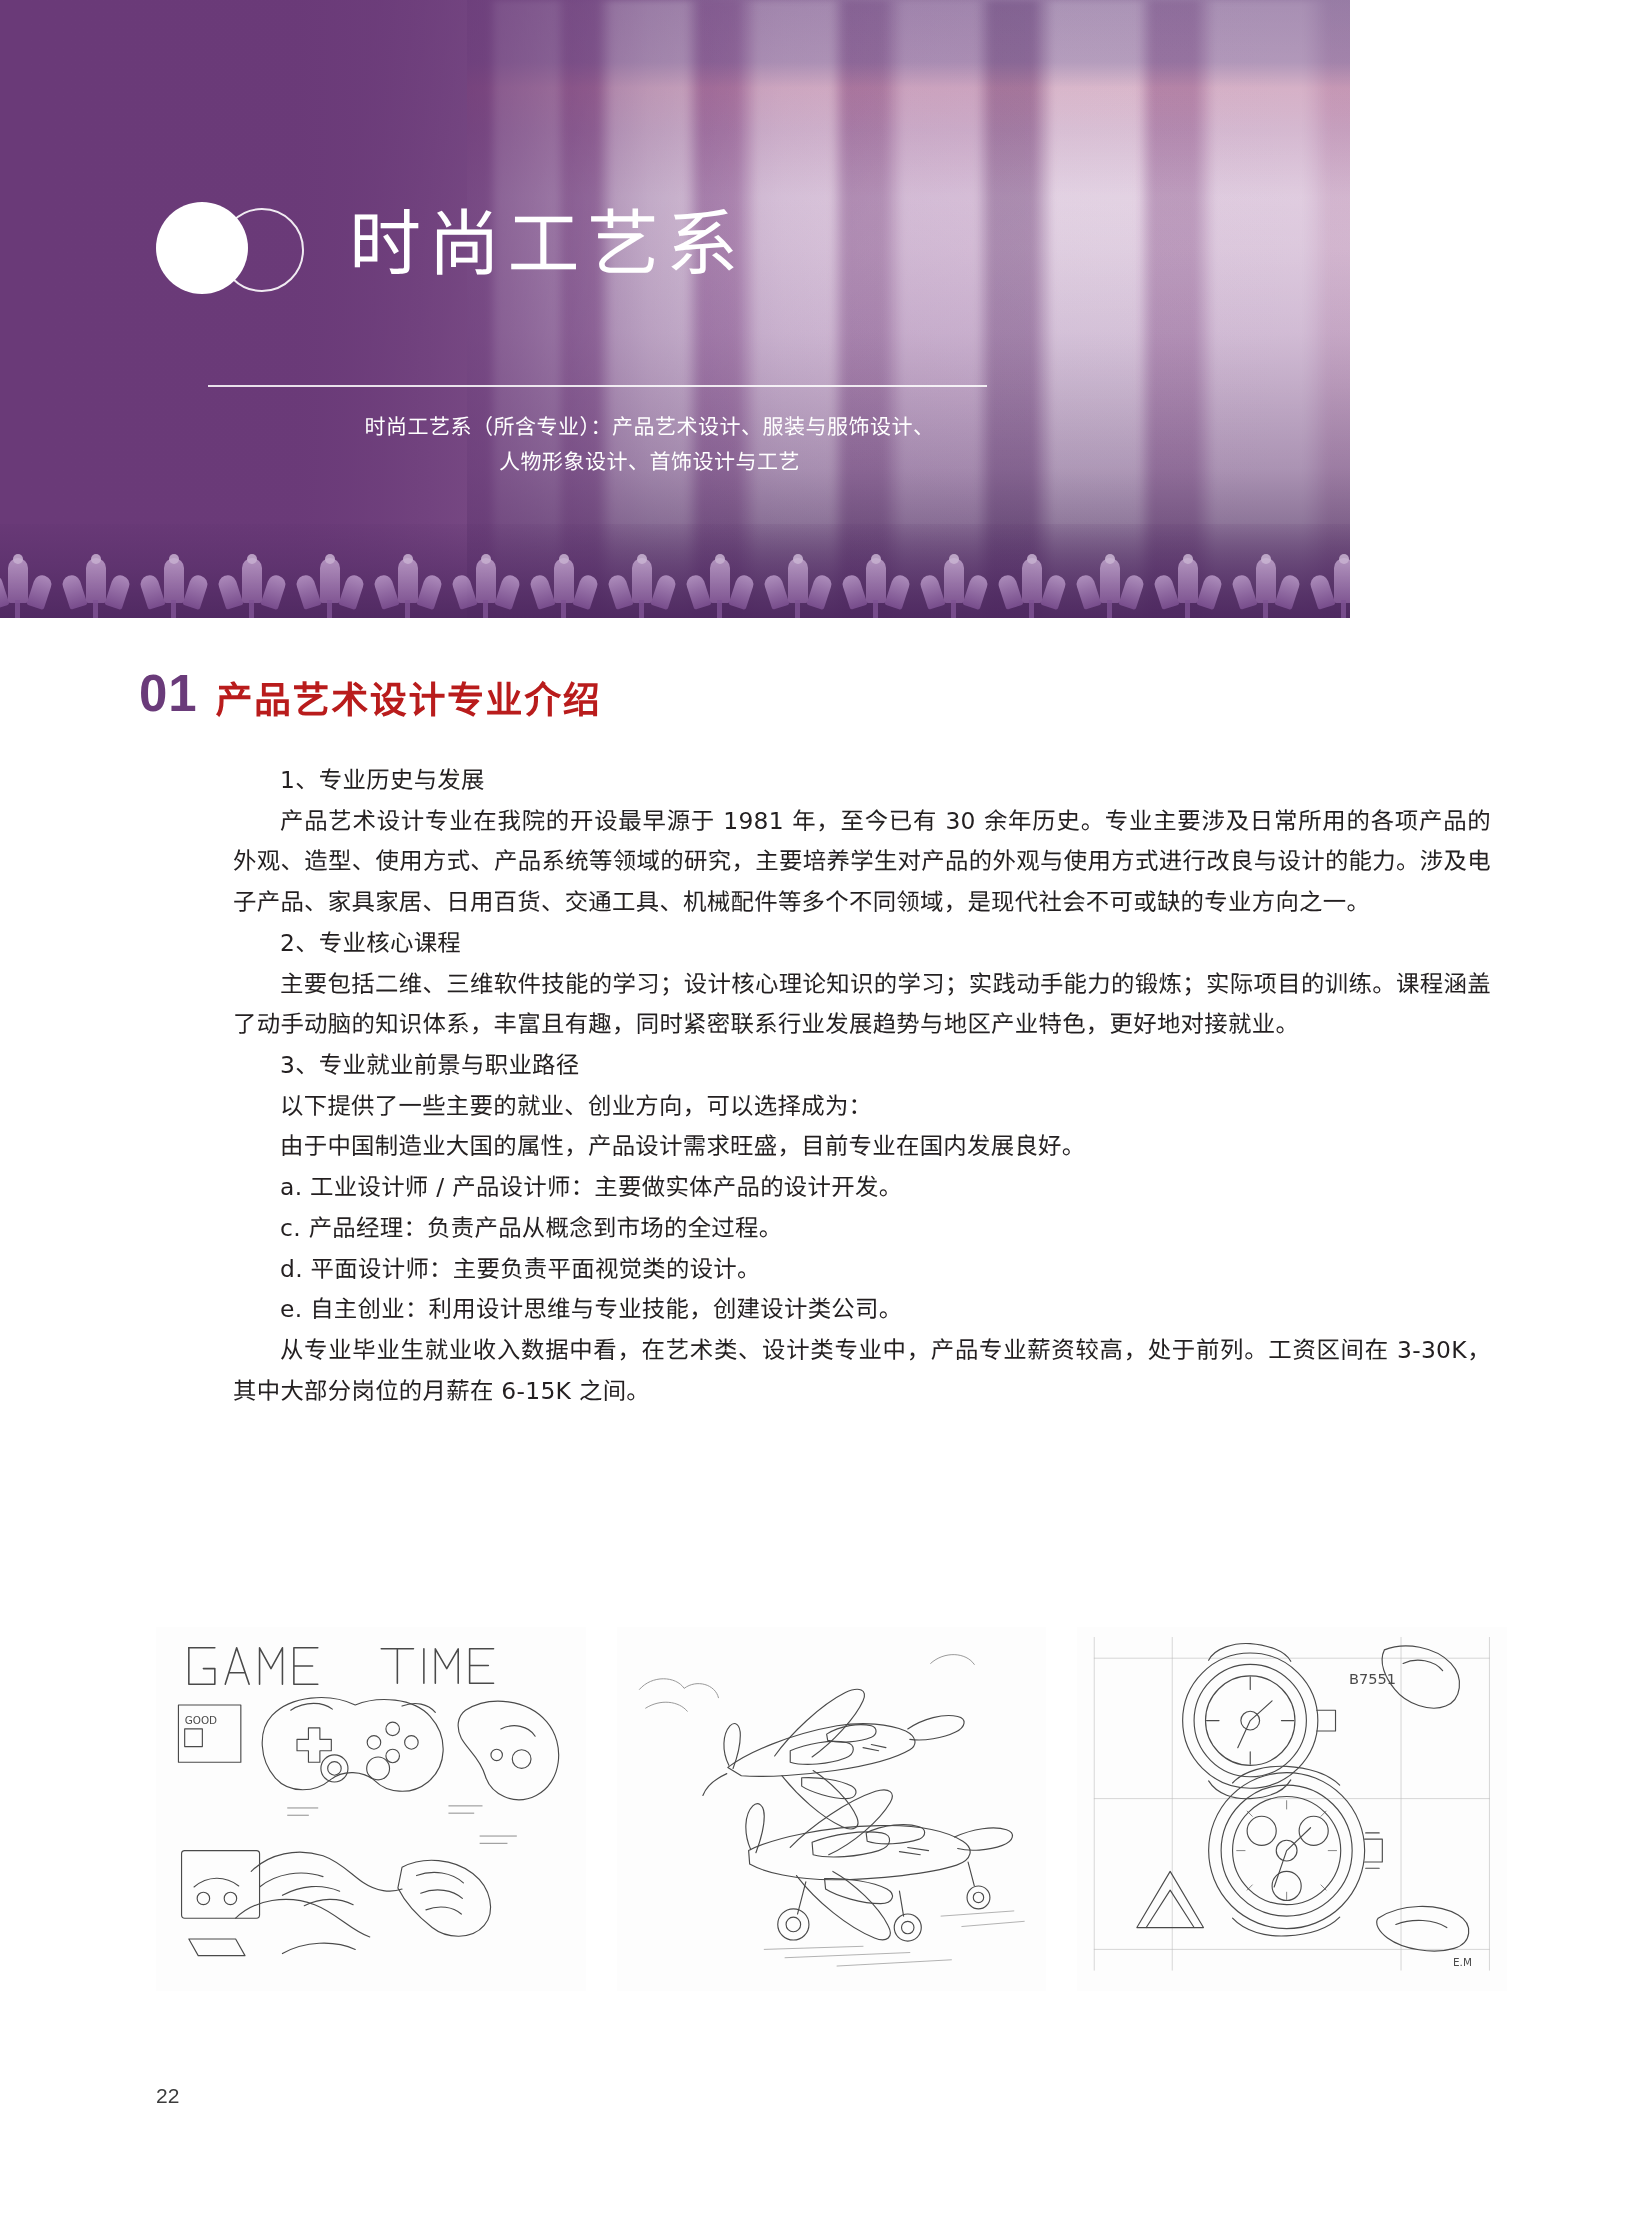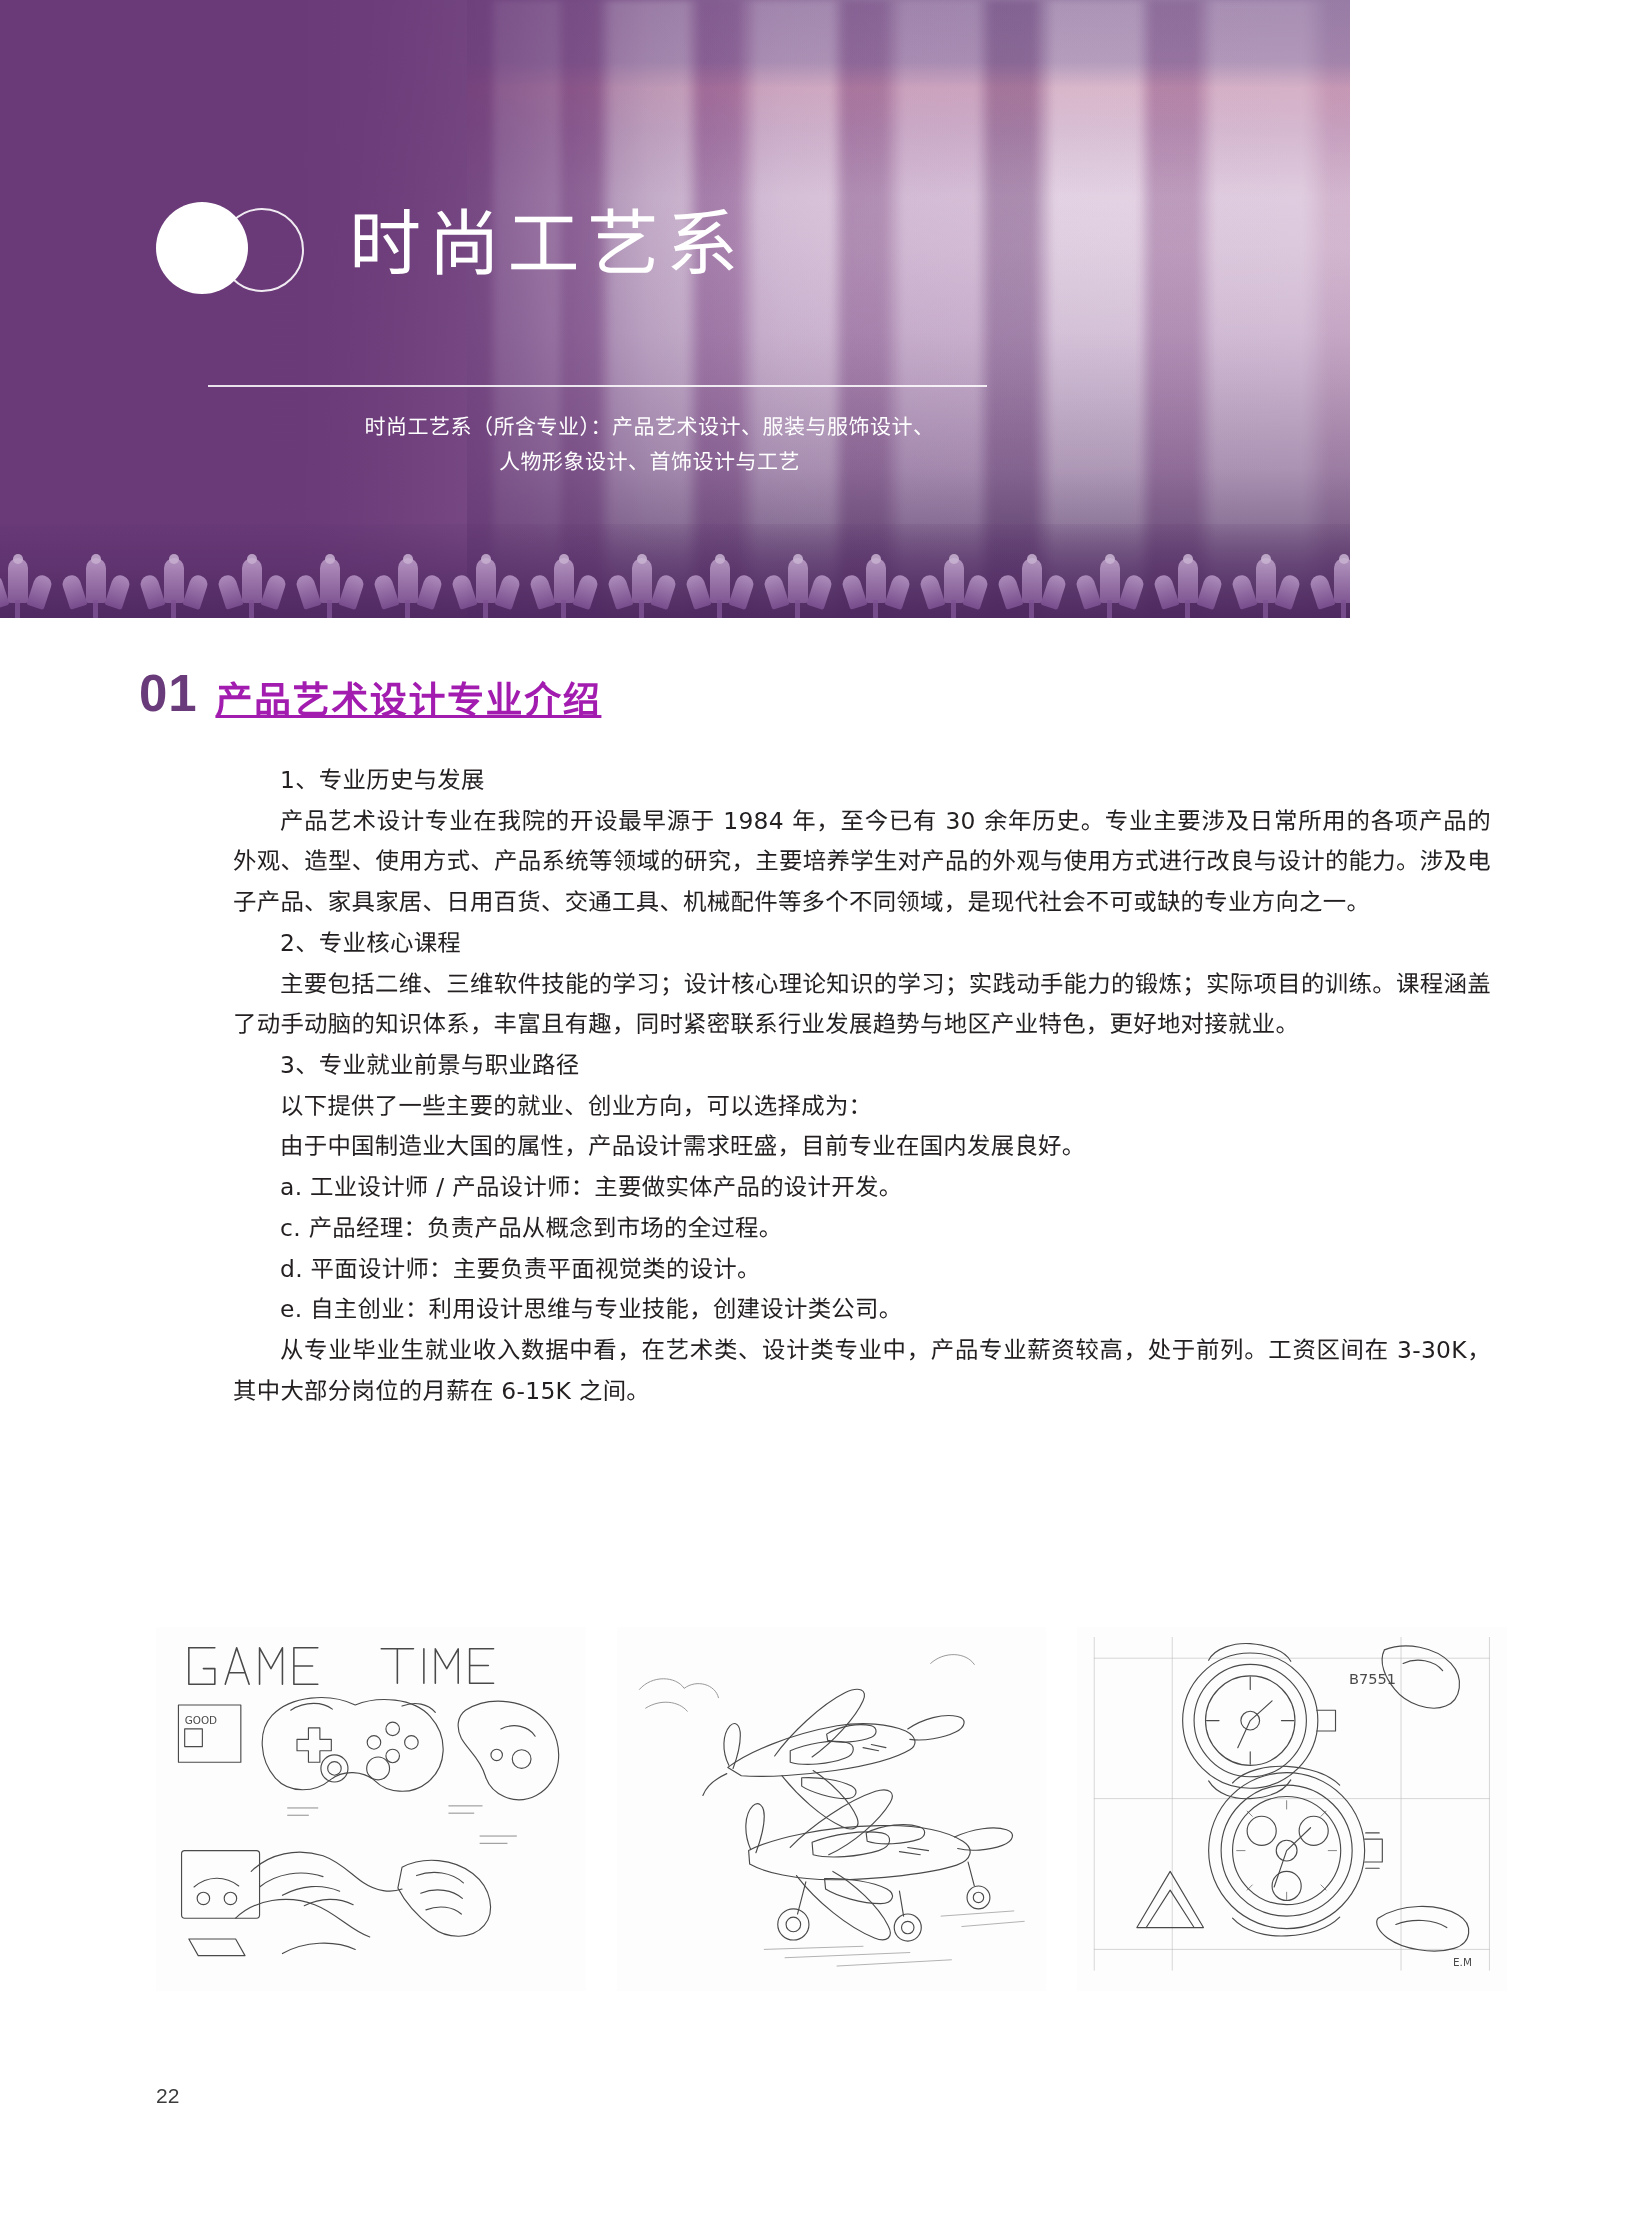--- a/index.html
+++ b/index.html
@@ -204,25 +204,24 @@
     font-size: 51px;
     font-weight: 700;
     color: #6a3b7a;
     letter-spacing: 1px;
     line-height: 1;
     font-family: "Liberation Sans", sans-serif;
   }
   .section-title {
     font-size: 37px;
     font-weight: 700;
-    color: #a21caf;
+    color: #b91c1c;
     letter-spacing: 1.6px;
     line-height: 1;
     font-family: "DejaVu Sans", "Liberation Sans", sans-serif;
-    text-decoration: underline;
   }
 
   
   .body-block {
     position: absolute;
     left: 233px;
     top: 760px;
     width: 1258px;
     font-size: 23.4px;
     line-height: 1.74;
@@ -446,21 +445,21 @@
   </div>
 </div>
 
 <div class="section-head">
   <span class="section-num">01</span>
   <span class="section-title">产品艺术设计专业介绍</span>
 </div>
 
 <div class="body-block">
   <p class="indent">1、专业历史与发展</p>
-  <p class="indent">产品艺术设计专业在我院的开设最早源于 1984 年，至今已有 30 余年历史。专业主要涉及日常所用的各项产品的外观、造型、使用方式、产品系统等领域的研究，主要培养学生对产品的外观与使用方式进行改良与设计的能力。涉及电子产品、家具家居、日用百货、交通工具、机械配件等多个不同领域，是现代社会不可或缺的专业方向之一。</p>
+  <p class="indent">产品艺术设计专业在我院的开设最早源于 1981 年，至今已有 30 余年历史。专业主要涉及日常所用的各项产品的外观、造型、使用方式、产品系统等领域的研究，主要培养学生对产品的外观与使用方式进行改良与设计的能力。涉及电子产品、家具家居、日用百货、交通工具、机械配件等多个不同领域，是现代社会不可或缺的专业方向之一。</p>
   <p class="indent">2、专业核心课程</p>
   <p class="indent">主要包括二维、三维软件技能的学习；设计核心理论知识的学习；实践动手能力的锻炼；实际项目的训练。课程涵盖了动手动脑的知识体系，丰富且有趣，同时紧密联系行业发展趋势与地区产业特色，更好地对接就业。</p>
   <p class="indent">3、专业就业前景与职业路径</p>
   <p class="indent">以下提供了一些主要的就业、创业方向，可以选择成为：</p>
   <p class="indent">由于中国制造业大国的属性，产品设计需求旺盛，目前专业在国内发展良好。</p>
   <p class="indent">a. 工业设计师 / 产品设计师：主要做实体产品的设计开发。</p>
   <p class="indent">c. 产品经理：负责产品从概念到市场的全过程。</p>
   <p class="indent">d. 平面设计师：主要负责平面视觉类的设计。</p>
   <p class="indent">e. 自主创业：利用设计思维与专业技能，创建设计类公司。</p>
   <p class="indent">从专业毕业生就业收入数据中看，在艺术类、设计类专业中，产品专业薪资较高，处于前列。工资区间在 3-30K，其中大部分岗位的月薪在 6-15K 之间。</p>

